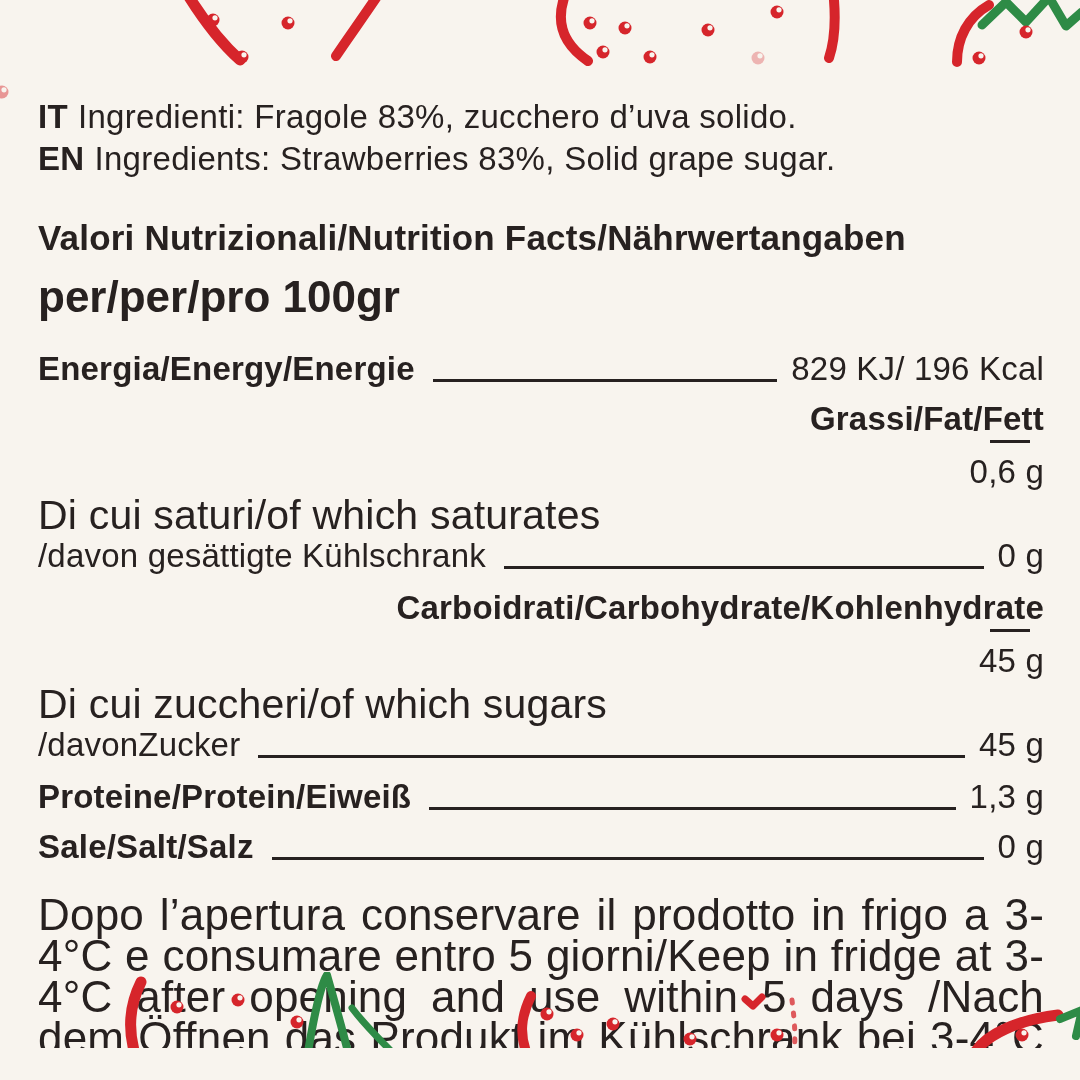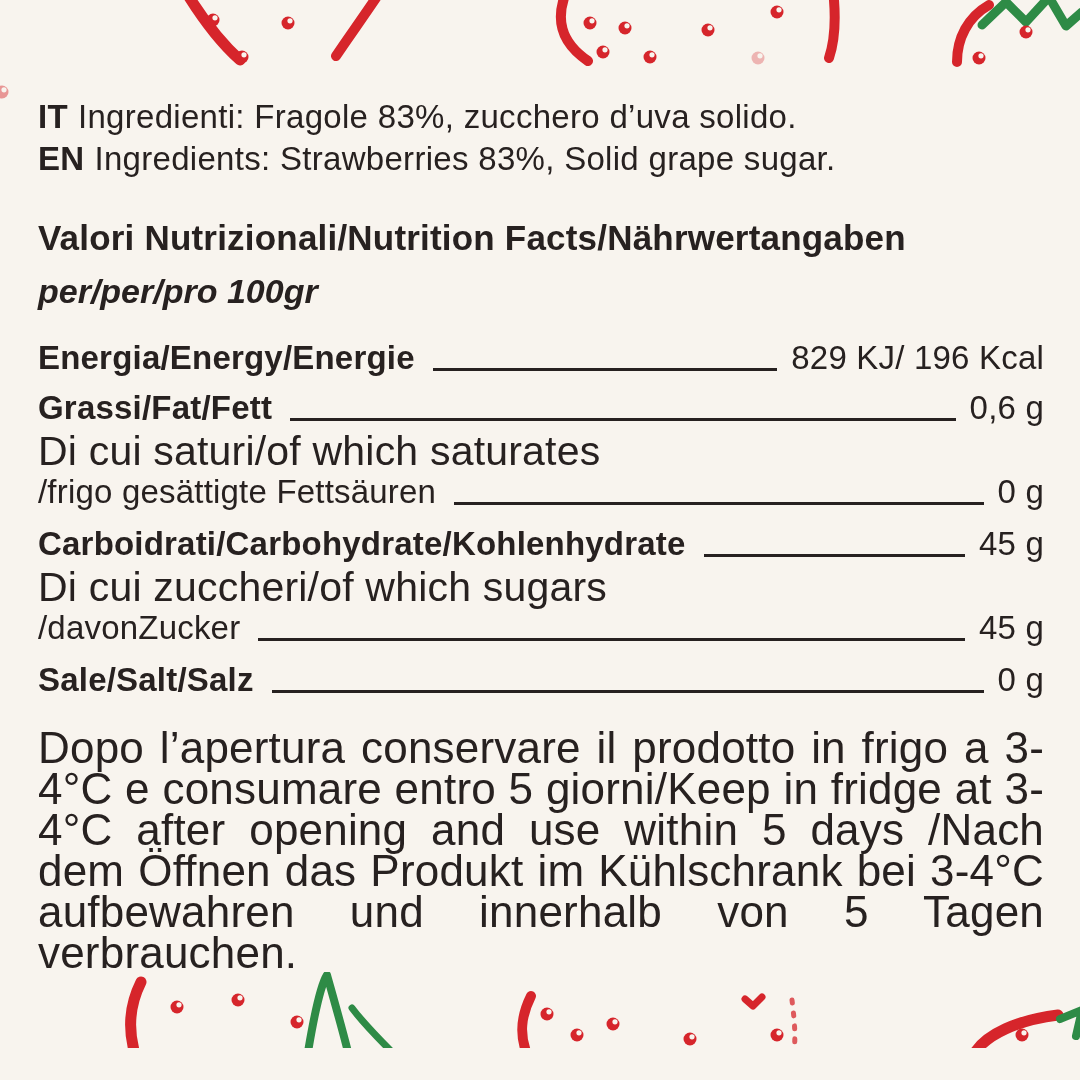--- a/index.html
+++ b/index.html
@@ -19,30 +19,30 @@
     overflow:hidden;
   }
   .content{position:relative;padding:96px 36px 0 38px;}
 
   
   .ing-line{font-size:33px;line-height:42px;letter-spacing:.3px;white-space:nowrap;}
   .ing-lang{font-weight:700;margin-right:10px;}
 
   
   .n-title{font-size:35px;font-weight:700;margin:38px 0 0;letter-spacing:.2px;white-space:nowrap;}
-  .n-per{font-size:34px;font-weight:700;margin:14px 0 0;font-style:italic;}
+  .n-per{font-size:44px;font-weight:700;margin:14px 0 0;}
   .rows{margin-top:26px;}
   .nrow{display:flex;align-items:flex-end;font-size:33px;line-height:42px;letter-spacing:.2px;}
   .nlabel{white-space:nowrap;}
   .bold{font-weight:700;}
   .leader{flex:1;border-bottom:3px solid var(--ink);margin:0 14px 8px 18px;min-width:40px;}
   .nvalue{white-space:nowrap;}
   .nsubline{font-size:41px;line-height:40px;letter-spacing:.2px;}
   .mb8{margin-bottom:8px;}
-  .mb2{margin-bottom:2px;}
+  .mb2{margin-bottom:2px;flex-direction:column;}
   .mb10{margin-bottom:10px;}
 
   
   .storage{
     margin:26px 0 0;
     font-size:44px;line-height:41px;letter-spacing:.2px;
     text-align:justify;
   }
 
   
@@ -117,40 +117,45 @@
         <div class="nrow mb2">
           <span class="nlabel bold">Grassi/Fat/Fett</span>
           <span class="leader"></span>
           <span class="nvalue">0,6 g</span>
         </div>
 
         <div class="nsubline">
           <span>Di cui saturi/of which saturates</span>
         </div>
         <div class="nrow mb10">
-          <span class="nlabel">/frigo gesättigte Fettsäuren</span>
+          <span class="nlabel">/davon gesättigte Kühlschrank</span>
           <span class="leader"></span>
           <span class="nvalue">0 g</span>
         </div>
 
         <div class="nrow mb2">
           <span class="nlabel bold">Carboidrati/Carbohydrate/Kohlenhydrate</span>
           <span class="leader"></span>
           <span class="nvalue">45 g</span>
         </div>
 
         <div class="nsubline">
           <span>Di cui zuccheri/of which sugars</span>
         </div>
         <div class="nrow mb10">
           <span class="nlabel">/davonZucker</span>
           <span class="leader"></span>
           <span class="nvalue">45 g</span>
         </div>
 
+        <div class="nrow mb8">
+          <span class="nlabel bold">Proteine/Protein/Eiweiß</span>
+          <span class="leader"></span>
+          <span class="nvalue">1,3 g</span>
+        </div>
 
         <div class="nrow">
           <span class="nlabel bold">Sale/Salt/Salz</span>
           <span class="leader"></span>
           <span class="nvalue">0 g</span>
         </div>
 
       </div>
     </section>
 

